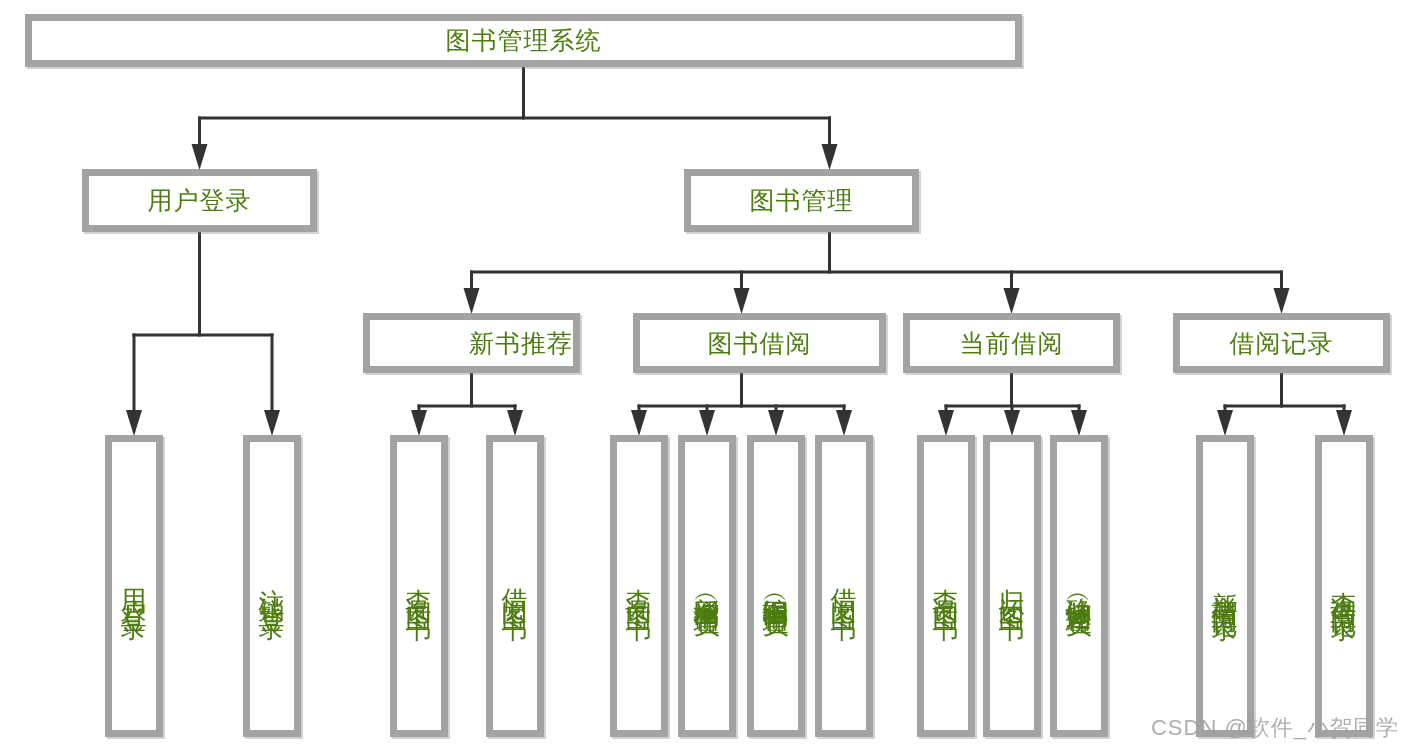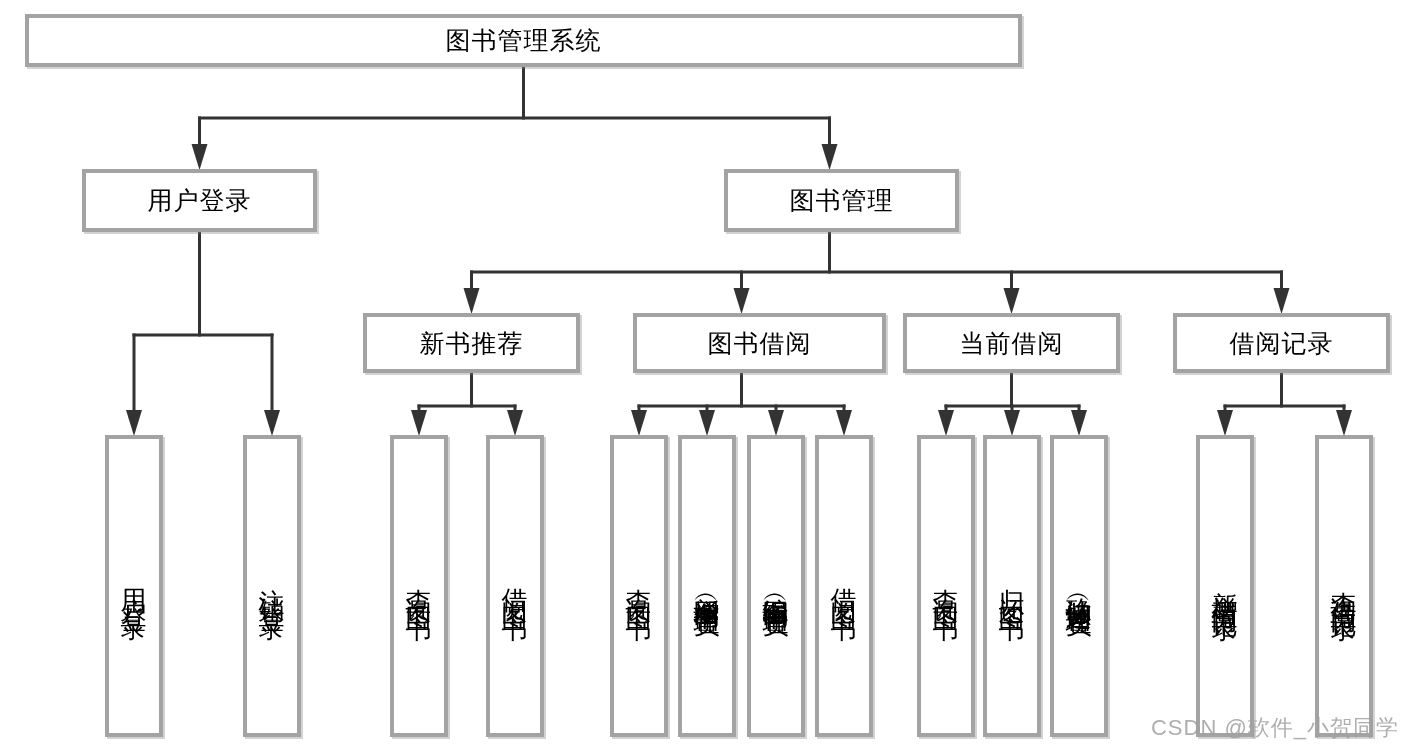--- a/index.html
+++ b/index.html
@@ -18,26 +18,26 @@
   #connectors {
     position: absolute;
     left: 0; top: 0;
     width: 1405px;
     height: 747px;
   }
   .node {
     position: absolute;
     box-sizing: border-box;
     background: #ffffff;
-    border: 4px solid #a3a3a3;
+    border: 7px solid #a3a3a3;
     box-shadow: 2px 2px 0 rgba(130,130,130,0.35);
     display: flex;
     align-items: center;
     justify-content: center;
-    color: #000000;
+    color: #4d7c0f;
   }
   .node.h .node-label {
     font-size: 25px;
     letter-spacing: 1px;
     white-space: nowrap;
   }
   .node.v .node-label {
     writing-mode: vertical-rl;
     text-orientation: mixed;
     font-size: 26px;
@@ -115,24 +115,24 @@
       <polygon points="1336,410 1352,410 1344,436" fill="#333333"></polygon>
     </svg>
 
   <div id="watermark">CSDN @软件_小贺同学</div>
 <div class="node h" style="left: 25px; top: 14px; width: 997px; height: 53px;">
       <span class="node-label">图书管理系统</span>
     </div>
     <div class="node h" style="left: 82px; top: 169px; width: 235px; height: 63px;">
       <span class="node-label">用户登录</span>
     </div>
-    <div class="node h" style="left: 724px; top: 169px; width: 235px; height: 63px;">
+    <div class="node h" style="left: 684px; top: 169px; width: 235px; height: 63px;">
       <span class="node-label">图书管理</span>
     </div>
-    <div class="node h" style="left: 363px; top: 313px; width: 217px; height: 60px;">
+    <div class="node h" style="left: 363px; top: 313px; width: 217px; height: 60px; justify-content: flex-end;">
       <span class="node-label">新书推荐</span>
     </div>
     <div class="node h" style="left: 633px; top: 313px; width: 253px; height: 60px;">
       <span class="node-label">图书借阅</span>
     </div>
     <div class="node h" style="left: 1173px; top: 313px; width: 217px; height: 60px;">
       <span class="node-label">借阅记录</span>
     </div>
     <div class="node h" style="left: 903px; top: 313px; width: 217px; height: 60px;">
       <span class="node-label">当前借阅</span>

